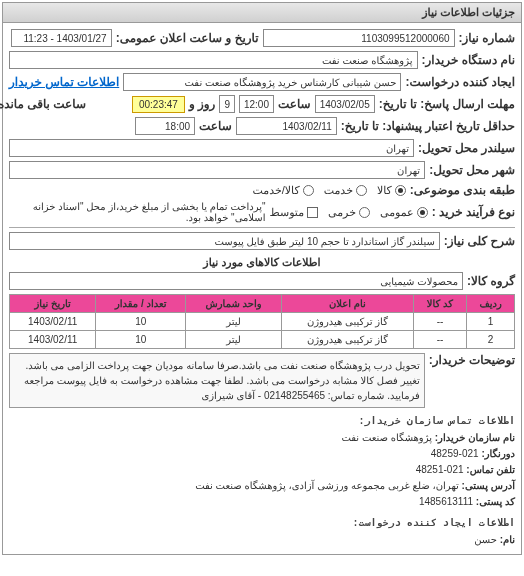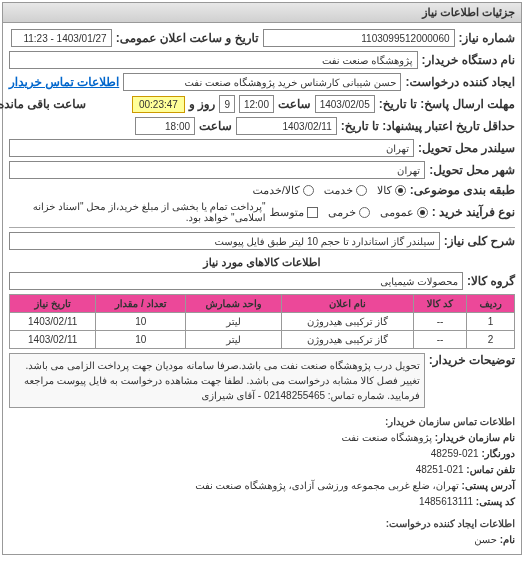--- a/index.html
+++ b/index.html
@@ -111,20 +111,21 @@
   background: #f8f8f8;
 }
 .info-section {
   margin-top: 6px;
   font-size: 10px;
   line-height: 1.6;
 }
 .info-section .hdr {
   font-weight: bold;
   color: #444;
+  font-family: Liberation Mono, monospace;
 }
 hr { border: none; border-top: 1px solid #aaa; margin: 4px 0; }
 </style>
 </head>
 <body>
 
 <div class="panel">
   <div class="panel-header">جزئیات اطلاعات نیاز</div>
   <div class="panel-body">
 

